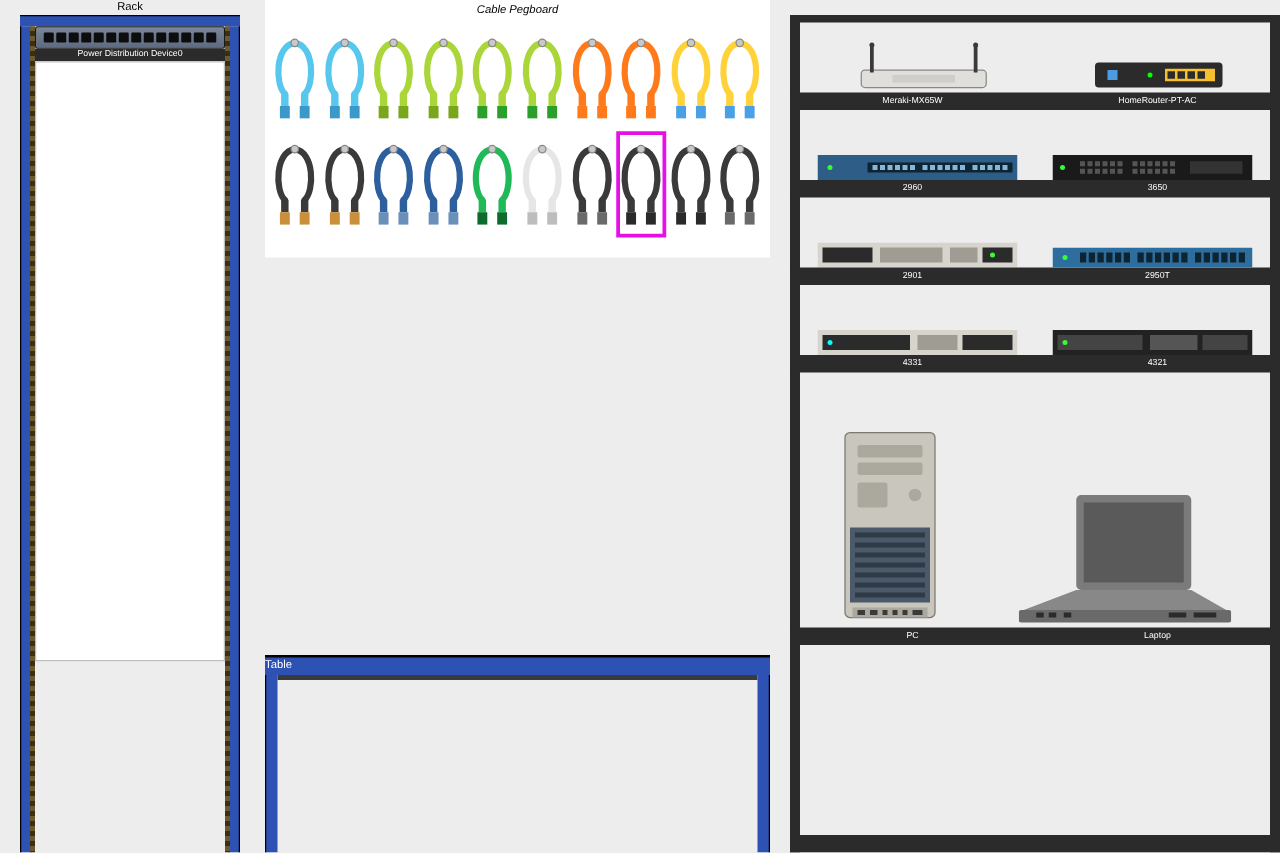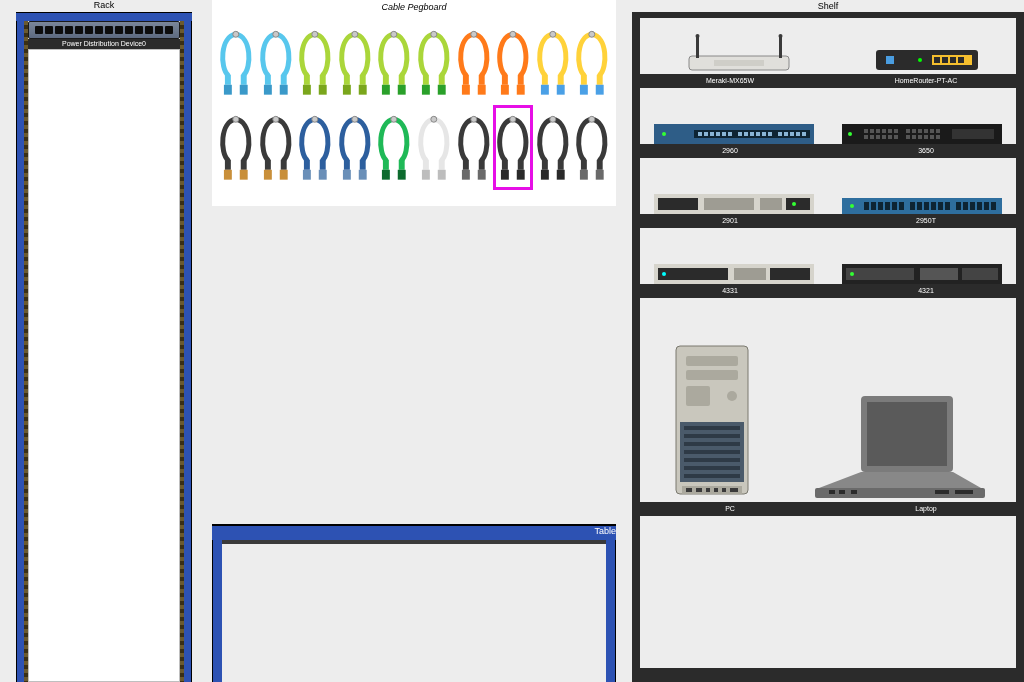--- a/index.html
+++ b/index.html
@@ -1,19 +1,19 @@
 <!DOCTYPE html>
 <html><head>
 <meta charset="utf-8">
 <style>
   * { box-sizing: border-box; margin: 0; padding: 0; }
   body { width: 1024px; height: 682px; background: #ededed; font-family: Arial, sans-serif; font-size: 9px; overflow: hidden; position: relative; }
 
   
-  .rack { position: absolute; left: 16px; top: 0; width: 176px; height: 682px; }
+  .rack { position: absolute; left: 16px; top: 0; width: 176px; height: 529px; }
   .rack-title { position: absolute; top: 0; left: 0; right: 0; text-align: center; font-size: 9px; }
   .rack-top { position: absolute; top: 12px; left: 0; width: 176px; height: 9px; background: #2d52b3; border-top: 1px solid #000; }
   .rack-rail-l { position: absolute; top: 21px; left: 0; width: 9px; height: 661px; background: #2d52b3; border-left: 1px solid #000; }
   .rack-rail-r { position: absolute; top: 21px; right: 0; width: 9px; height: 661px; background: #2d52b3; border-right: 1px solid #000; }
   .rack-holes-l { position: absolute; top: 21px; left: 8px; width: 4px; height: 661px; background: repeating-linear-gradient(#6b5a2e 0 4px, #3a2f14 4px 8px); }
   .rack-holes-r { position: absolute; top: 21px; right: 8px; width: 4px; height: 661px; background: repeating-linear-gradient(#6b5a2e 0 4px, #3a2f14 4px 8px); }
   .pdu { position: absolute; top: 21px; left: 12px; right: 12px; height: 18px; background: linear-gradient(#7a8699,#5d6a80); border: 1px solid #1a1a1a; border-radius: 2px; display: flex; align-items: center; justify-content: center; gap: 2px; padding: 0 4px; }
   .pdu .port { width: 8px; height: 8px; background: #0d0d0d; border-radius: 1px; }
   .pdu-label { position: absolute; top: 39px; left: 12px; right: 12px; height: 10px; background: #2b2b2b; color: #fff; font-size: 7px; text-align: center; line-height: 10px; }
   .rack-body { position: absolute; top: 49px; left: 12px; right: 12px; bottom: 0; background: #fff; border: 1px solid #bfbfbf; }
@@ -22,21 +22,21 @@
   .pegboard { position: absolute; left: 212px; top: 0; width: 404px; height: 206px; background: #fff; }
   .pegboard-title { text-align: center; font-size: 9px; padding-top: 2px; font-style: italic; }
   .cable-grid { display: grid; grid-template-columns: repeat(10, 1fr); grid-template-rows: repeat(2, 85px); gap: 0; padding: 8px 4px 4px 4px; }
   .cable { position: relative; cursor: grab; }
   .cable.selected { outline: 3px solid #e60fe6; outline-offset: -3px; }
   .cable svg { width: 100%; height: 100%; display: block; }
 
   
   .table { position: absolute; left: 212px; top: 524px; width: 404px; height: 158px; }
   .table-top { position: absolute; top: 0; left: 0; right: 0; height: 16px; background: #2d52b3; border-top: 2px solid #000; }
-  .table-title { position: absolute; top: 2px; left: 0; right: 0; text-align: right; color: #fff; font-size: 9px; margin-left: 48px; }
+  .table-title { position: absolute; top: 2px; left: 0; right: 0; text-align: left; color: #fff; font-size: 9px; }
   .table-leg-l { position: absolute; top: 16px; left: 0; width: 10px; height: 142px; background: #2d52b3; border-left: 1px solid #000; }
   .table-leg-r { position: absolute; top: 16px; right: 0; width: 10px; height: 142px; background: #2d52b3; border-right: 1px solid #000; }
   .table-surface { position: absolute; top: 16px; left: 10px; right: 10px; height: 4px; background: #3a3a3a; }
 
   
   .shelf { position: absolute; left: 632px; top: 0; width: 392px; height: 682px; }
   .shelf-title { text-align: center; font-size: 9px; padding-top: 1px; }
   .shelf-frame { position: absolute; top: 12px; left: 0; right: 0; bottom: 0; }
   .shelf-top { position: absolute; top: 0; left: 0; right: 0; height: 6px; background: #2b2b2b; }
   .shelf-side-l { position: absolute; top: 0; left: 0; width: 8px; height: 100%; background: #2b2b2b; }
@@ -288,21 +288,20 @@
 
 <div class="table">
   <div class="table-top"></div>
   <div class="table-title">Table</div>
   <div class="table-surface"></div>
   <div class="table-leg-l"></div>
   <div class="table-leg-r"></div>
 </div>
 
 <div class="shelf">
-  <div class="shelf-title">Shelf</div>
   <div class="shelf-frame">
     <div class="shelf-top"></div>
     <div class="shelf-side-l"></div>
     <div class="shelf-side-r"></div>
     <div id="shelf-rows">
         <div class="shelf-row" style="top: 6px; height: 70px;">
           <div class="items" style="height: 56px;">
             <div class="dev">
   <svg width="130" height="42" viewBox="0 0 130 42">
     <rect x="15" y="24" width="100" height="14" rx="3" fill="#e0dfdb" stroke="#888"></rect>

